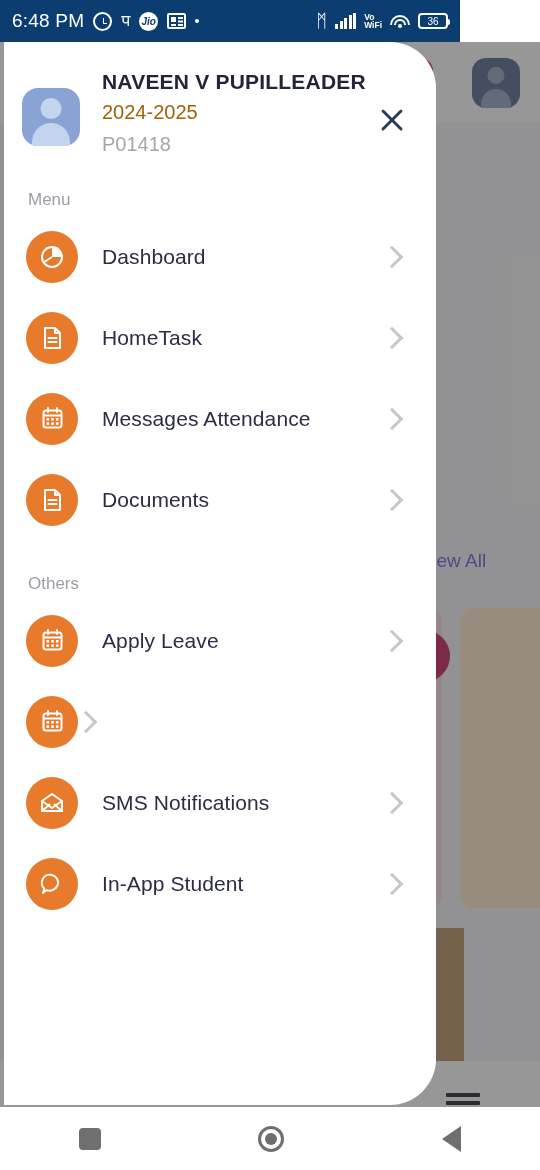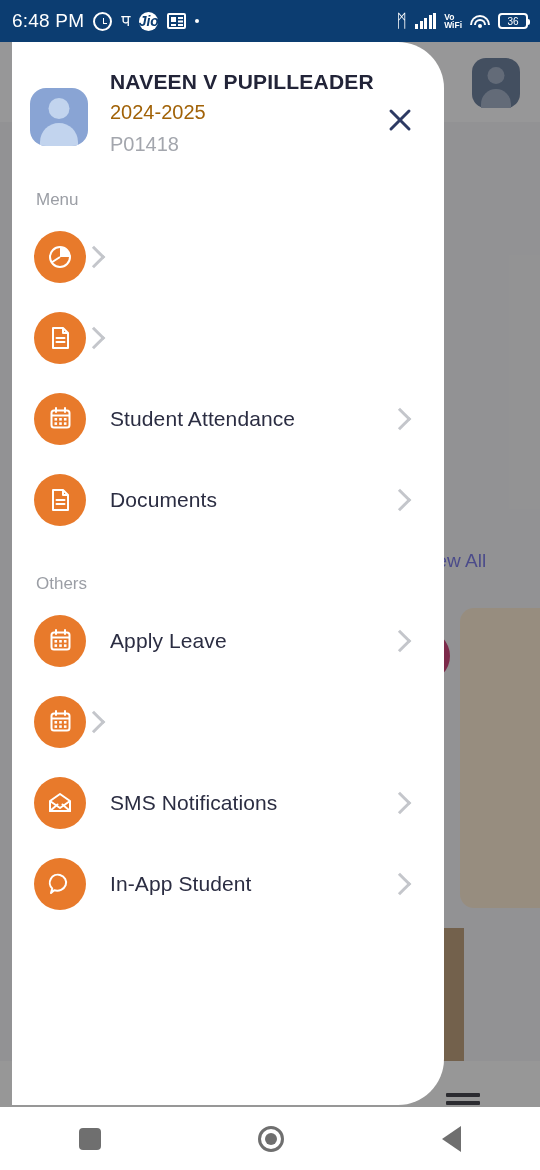--- a/index.html
+++ b/index.html
@@ -5,34 +5,34 @@
   * { box-sizing: border-box; margin: 0; padding: 0; }
   html, body {
     width: 540px; height: 1170px;
     font-family: "Liberation Sans", sans-serif;
     overflow: hidden; background: #9a9a9a;
   }
   #screen { position: relative; width: 540px; height: 1170px; overflow: hidden; background: #ffffff; }
 
   
   #statusbar {
-    position: absolute; top: 0; left: 0; width: 540px; height: 42px;
+    position: absolute; top: 0; left: 0; width: 460px; height: 42px;
     background: #0c3d71; color: #ffffff; z-index: 60;
     display: flex; align-items: center; padding: 0 12px;
   }
   .sb-left { display: flex; align-items: center; gap: 9px; flex: 1; }
   .sb-right { display: flex; align-items: center; gap: 8px; }
   .sb-time { font-size: 19px; letter-spacing: .2px; }
   .ic { display: inline-flex; align-items: center; justify-content: center; }
   .alarm { width: 19px; height: 19px; border: 2px solid #fff; border-radius: 50%; position: relative; }
   .alarm:before { content:""; position:absolute; left:50%; top:4px; width:1.8px; height:5.5px; background:#fff; transform-origin: bottom center; }
   .alarm:after { content:""; position:absolute; left:50%; top:9px; width:4.5px; height:1.8px; background:#fff; }
   .phonepe { font-size: 16px; line-height: 1; }
   .jio { width: 19px; height: 19px; border-radius: 50%; background: #ffffff; color: #0c3d71;
-         font-size: 14px; font-weight: bold; display:flex; align-items:center; justify-content:center; font-style: italic;}
+         font-size: 10px; font-weight: bold; display:flex; align-items:center; justify-content:center; font-style: italic;}
   .newsic { width: 19px; height: 16px; border: 2px solid #fff; border-radius: 2px; position: relative; }
   .newsic:before { content:""; position:absolute; left:2px; top:2px; width:5px; height:5px; background:#fff; }
   .newsic:after { content:""; position:absolute; left:9px; top:2px; width:5px; height:2px; background:#fff; box-shadow: 0 3.5px 0 #fff, -7px 7px 0 #fff, 0 7px 0 #fff; }
   .dotic { width: 4px; height: 4px; border-radius: 50%; background: #fff; }
   .bt { font-size: 18px; }
   .bars { display: flex; align-items: flex-end; gap: 1.5px; height: 16px; }
   .bars i { width: 3px; background: #fff; display:block; }
   .bars i:nth-child(1){height:5px} .bars i:nth-child(2){height:8px}
   .bars i:nth-child(3){height:11px} .bars i:nth-child(4){height:14px} .bars i:nth-child(5){height:16px}
   .vowifi { font-size: 8.5px; line-height: 8.5px; text-align: left; font-weight: bold; }
@@ -69,21 +69,21 @@
   #bgapp .bg-bottombar { position:absolute; bottom:0; left:0; width:540px; height:86px; background:#fafafa; }
   #bgapp .bnav { position:absolute; bottom:10px; right:22px; width:110px; text-align:center; color:#1b1b24; }
   #bgapp .burger { width:34px; height:20px; margin:0 auto 6px; display:flex; flex-direction:column; justify-content:space-between;}
   #bgapp .burger i { display:block; height:4px; background:#1b1b24; border-radius:1px; }
   #bgapp .bnav-label { font-size:16px; }
 
   #scrim { position: absolute; top: 42px; left: 0; width: 540px; height: 1105px; background: rgba(60,60,60,0.52); z-index: 20; }
 
   
   #drawer {
-    position: absolute; top: 42px; left: 12px; width: 432px; height: 1063px;
+    position: absolute; top: 42px; left: 4px; width: 432px; height: 1063px;
     background: #ffffff; z-index: 30;
     border-top-right-radius: 46px; border-bottom-right-radius: 46px;
     overflow: hidden;
   }
   .drawer-header { display: flex; align-items: flex-start; padding: 24px 18px 0 18px; }
   .avatar {
     width: 58px; height: 58px; border-radius: 16px; background: #89a4d4;
     position: relative; flex: 0 0 auto; margin-top: 22px; overflow: hidden;
   }
   .avatar:before { content:""; position:absolute; left:50%; top:10px; transform:translateX(-50%);
@@ -219,53 +219,55 @@
     <div class="section-label">Menu</div>
 
     <div class="menu-row">
       <div class="row-icon">
         <svg width="28" height="28" viewBox="0 0 28 28">
           <circle cx="14" cy="14" r="10" fill="none" stroke="#fff" stroke-width="2"></circle>
           <path d="M14 14 L14 4 A10 10 0 0 1 24 14 Z" fill="#fff"></path>
           <line x1="14" y1="14" x2="5.5" y2="19.5" stroke="#fff" stroke-width="2"></line>
         </svg>
       </div>
+      <div class="row-label">Dashboard</div>
       <div class="chev"></div>
     </div>
 
     <div class="menu-row">
       <div class="row-icon">
         <svg width="26" height="26" viewBox="0 0 26 26">
           <path d="M6 3 H16 L21 8 V23 H6 Z" fill="none" stroke="#fff" stroke-width="2" stroke-linejoin="round"></path>
           <path d="M16 3 V8 H21" fill="none" stroke="#fff" stroke-width="2" stroke-linejoin="round"></path>
           <line x1="9.5" y1="13" x2="17.5" y2="13" stroke="#fff" stroke-width="2" stroke-linecap="round"></line>
           <line x1="9.5" y1="17" x2="17.5" y2="17" stroke="#fff" stroke-width="2" stroke-linecap="round"></line>
         </svg>
       </div>
+      <div class="row-label">HomeTask</div>
       <div class="chev"></div>
     </div>
 
     <div class="menu-row">
       <div class="row-icon">
         <svg width="27" height="27" viewBox="0 0 27 27">
           <rect x="4.5" y="5.5" width="18" height="17" rx="2.5" fill="none" stroke="#fff" stroke-width="2"></rect>
           <line x1="4.5" y1="10.5" x2="22.5" y2="10.5" stroke="#fff" stroke-width="2"></line>
           <line x1="9" y1="3" x2="9" y2="7" stroke="#fff" stroke-width="2" stroke-linecap="round"></line>
           <line x1="18" y1="3" x2="18" y2="7" stroke="#fff" stroke-width="2" stroke-linecap="round"></line>
           <g fill="#fff">
             <rect x="7.5" y="13" width="2.6" height="2.6"></rect>
               <rect x="12.2" y="13" width="2.6" height="2.6"></rect>
             <rect x="16.9" y="13" width="2.6" height="2.6"></rect>
             <rect x="7.5" y="17.3" width="2.6" height="2.6"></rect>
               <rect x="12.2" y="17.3" width="2.6" height="2.6"></rect>
             <rect x="16.9" y="17.3" width="2.6" height="2.6"></rect>
           </g>
         </svg>
       </div>
-      <div class="row-label">Student Attendance</div>
+      <div class="row-label">Messages Attendance</div>
       <div class="chev"></div>
     </div>
 
     <div class="menu-row">
       <div class="row-icon">
         <svg width="26" height="26" viewBox="0 0 26 26">
           <path d="M6 3 H16 L21 8 V23 H6 Z" fill="none" stroke="#fff" stroke-width="2" stroke-linejoin="round"></path>
           <path d="M16 3 V8 H21" fill="none" stroke="#fff" stroke-width="2" stroke-linejoin="round"></path>
           <line x1="9.5" y1="13" x2="17.5" y2="13" stroke="#fff" stroke-width="2" stroke-linecap="round"></line>
           <line x1="9.5" y1="17" x2="17.5" y2="17" stroke="#fff" stroke-width="2" stroke-linecap="round"></line>

